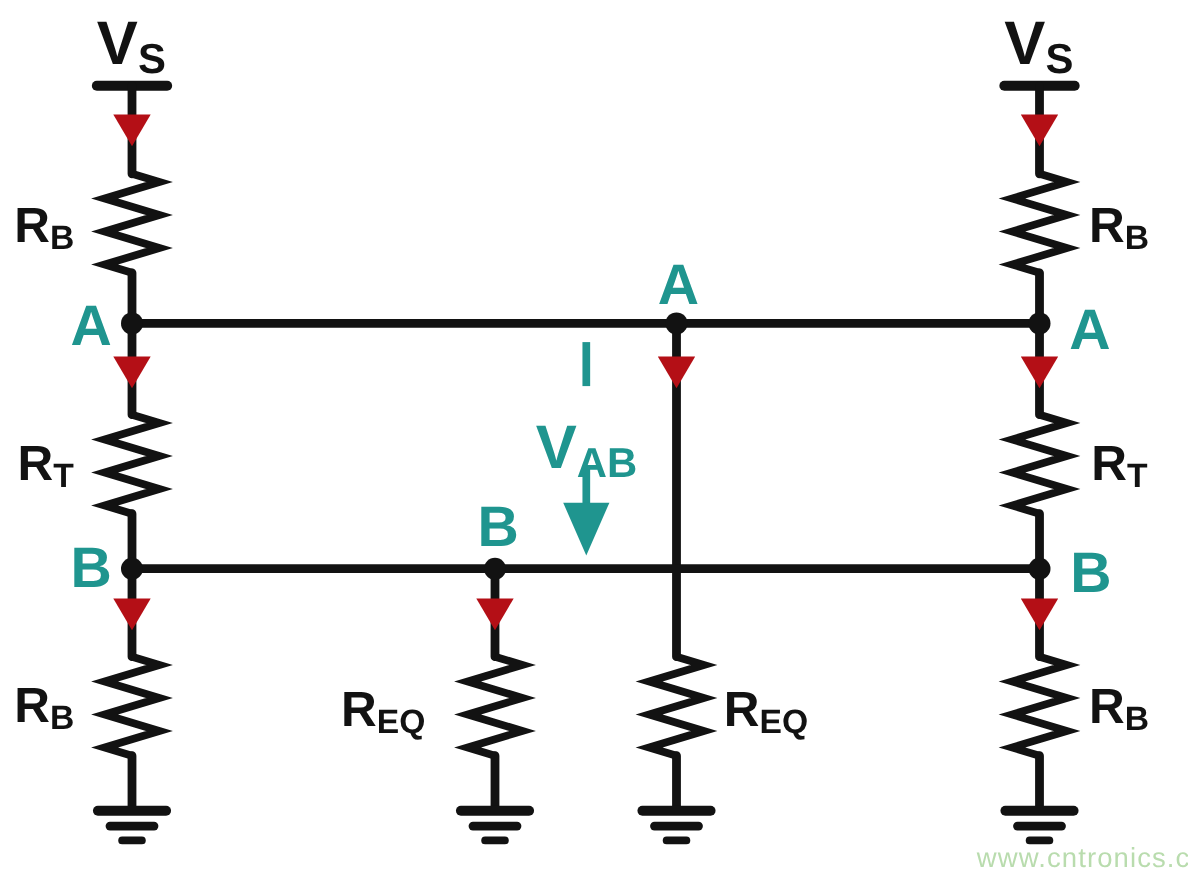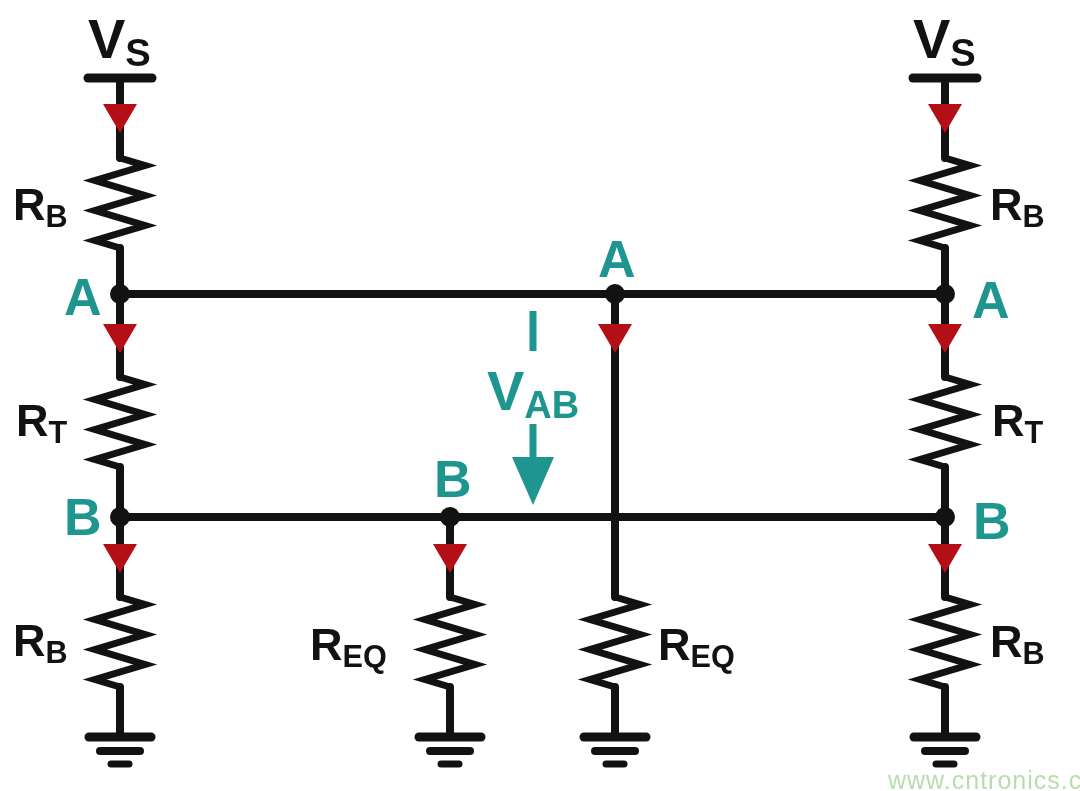--- a/index.html
+++ b/index.html
@@ -157,21 +157,21 @@
   <div class="lbl f-comp" style="left:16px;top:398px;"><span>R</span><span class="sub">T</span></div>
   <div class="lbl f-comp" style="left:13px;top:618px;"><span>R</span><span class="sub">B</span></div>
 
   <div class="lbl f-comp" style="left:990px;top:182px;"><span>R</span><span class="sub">B</span></div>
   <div class="lbl f-comp" style="left:992px;top:398px;"><span>R</span><span class="sub">T</span></div>
   <div class="lbl f-comp" style="left:990px;top:619px;"><span>R</span><span class="sub">B</span></div>
 
   <div class="lbl f-comp" style="left:310px;top:622px;"><span>R</span><span class="sub">EQ</span></div>
   <div class="lbl f-comp" style="left:658px;top:622px;"><span>R</span><span class="sub">EQ</span></div>
 
-  <div class="lbl f-vab" style="left:487px;top:363px;"><span>V</span><span class="sub">AB</span></div>
+  <div class="lbl f-vab" style="left:487px;top:378px;"><span>V</span><span class="sub">AB</span></div>
 
   <div class="lbl f-node" style="left:64px;top:271px;"><span>A</span></div>
   <div class="lbl f-node" style="left:598px;top:233px;"><span>A</span></div>
   <div class="lbl f-node" style="left:972px;top:274px;"><span>A</span></div>
   <div class="lbl f-node" style="left:64px;top:491px;"><span>B</span></div>
   <div class="lbl f-node" style="left:434px;top:453px;"><span>B</span></div>
   <div class="lbl f-node" style="left:973px;top:495px;"><span>B</span></div>
 
   <div class="watermark">www.cntronics.com</div>
 </div>

